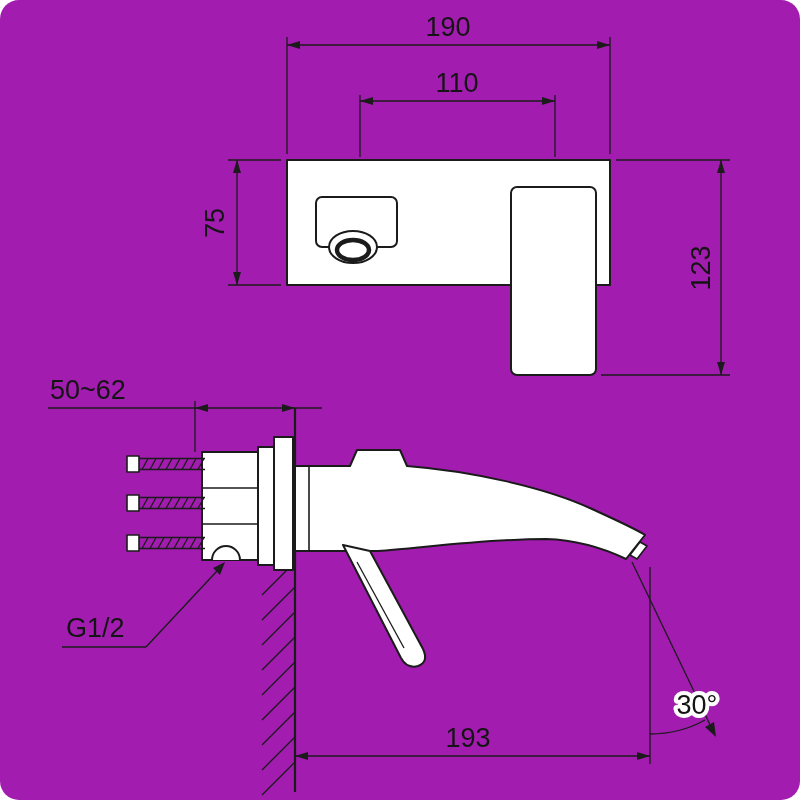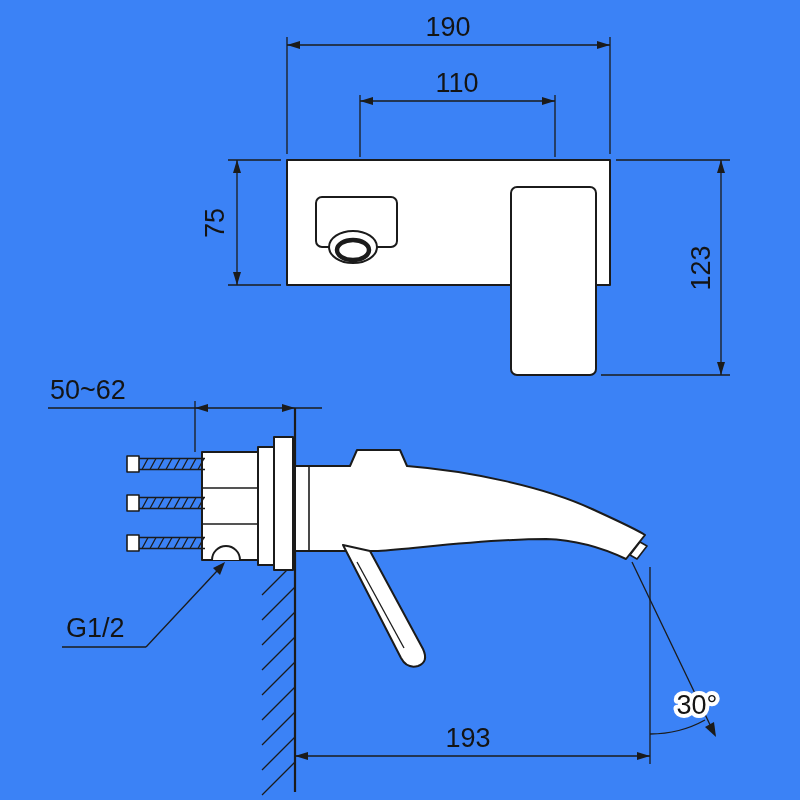--- a/index.html
+++ b/index.html
@@ -1,16 +1,16 @@
 <!DOCTYPE html>
 <html><head>
 <meta charset="utf-8">
 <style>
   html,body{margin:0;padding:0;background:#ffffff;}
-  .stage{width:800px;height:800px;background:#3b82f6;position:relative;font-family:"Liberation Sans",sans-serif;}
+  .stage{width:800px;height:800px;background:#a21caf;position:relative;font-family:"Liberation Sans",sans-serif;border-radius:19px;}
   svg{display:block;}
   .outline{fill:#ffffff;stroke:#1b1b1b;stroke-width:2;stroke-linejoin:round;}
   .thin{fill:none;stroke:#1b1b1b;stroke-width:1.3;}
   .med{fill:none;stroke:#1b1b1b;stroke-width:1.6;}
   .wall{fill:none;stroke:#1b1b1b;stroke-width:2.2;}
   .arrow{fill:#1b1b1b;stroke:none;}
   .ring{fill:none;stroke:#1b1b1b;stroke-width:4.5;}
   .dim-text{font-family:"Liberation Sans",sans-serif;font-size:27px;fill:#141414;}
   .halo{paint-order:stroke;stroke:#ffffff;stroke-width:8;stroke-linejoin:round;}
 </style>

